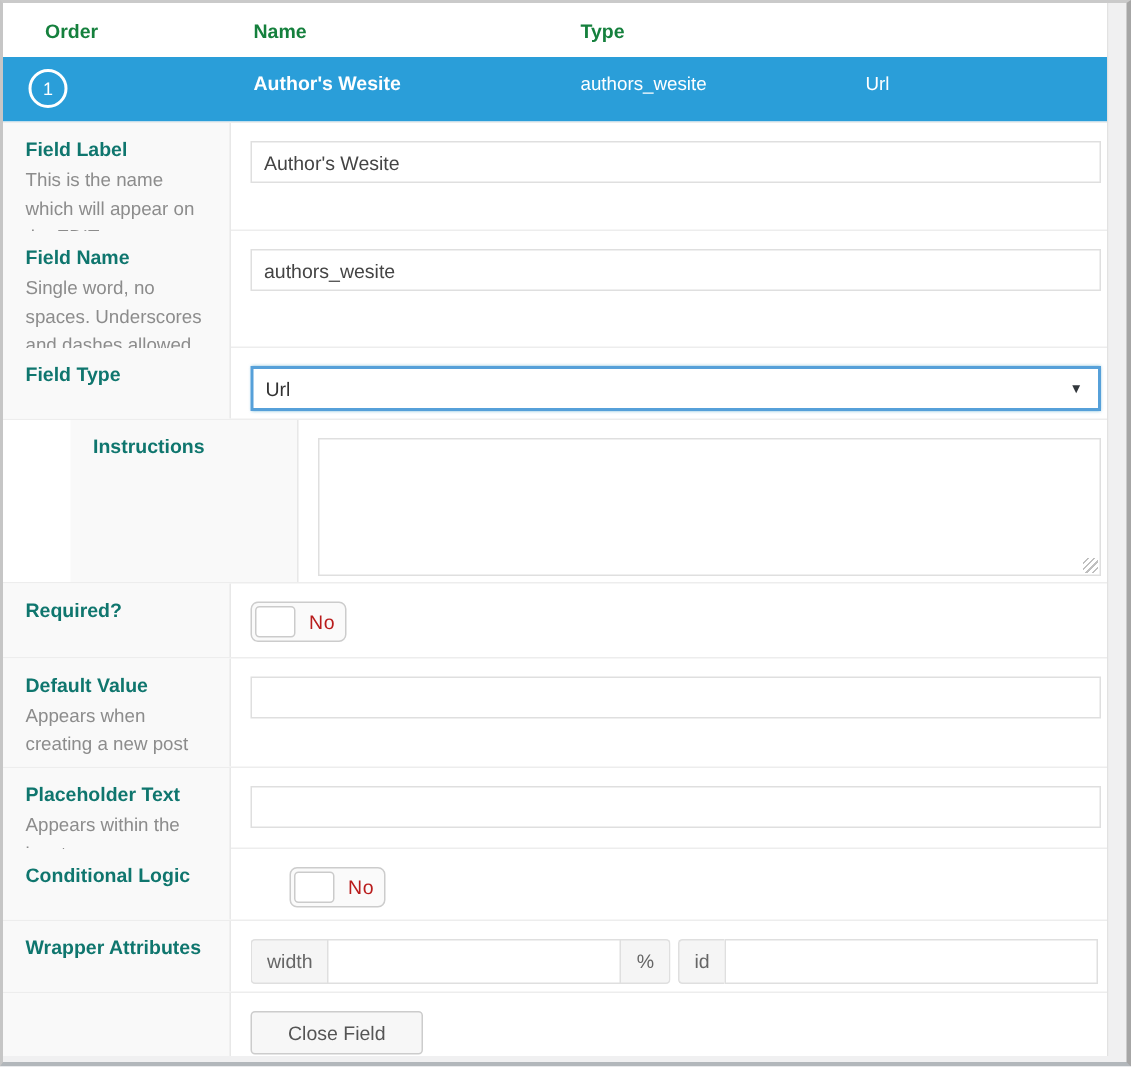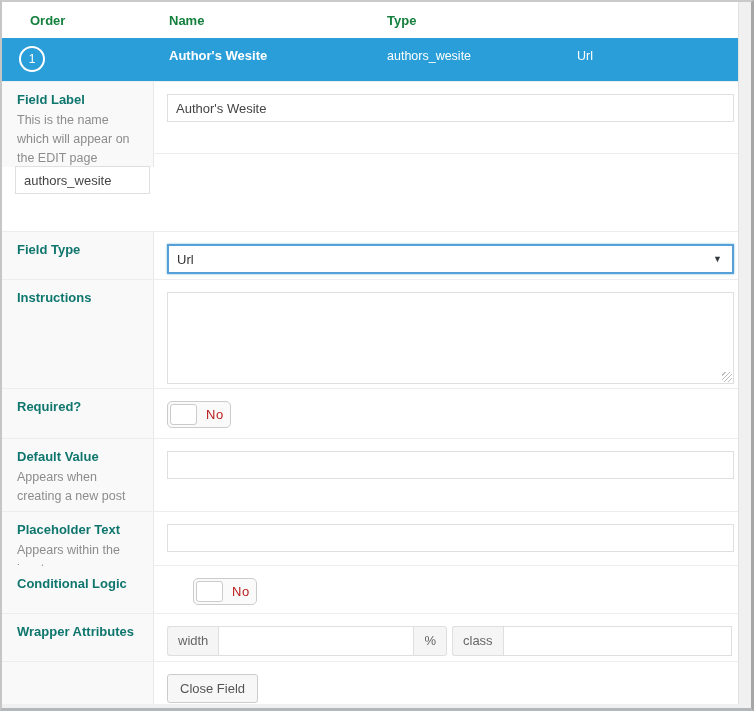--- a/index.html
+++ b/index.html
@@ -35,21 +35,21 @@
   .row { display:grid; grid-template-columns:152px 1fr; border-top:1px solid #ededed; }
   .row:first-of-type { border-top:0; }
   .label-cell { background:#f9f9f9; border-right:1px solid #e8e8e8; padding:10px 14px 0 15px; }
   .label-cell .title { font-weight:bold; color:#0f766e; font-size:13px; margin-bottom:4px; }
   .label-cell .desc { color:#8c8c8c; font-size:12.5px; line-height:1.5; }
   .input-cell { padding:12px 4px 0 13px; }
 
   .row-field-label   { height:72px; }
   .row-field-name    { height:78px; }
   .row-field-type    { height:48px; }
-  .row-instructions  { height:109px; }
+  .row-instructions  { height:109px;padding-left:45px; }
   .row-required      { height:50px; }
   .row-default       { height:73px; }
   .row-placeholder   { height:54px; }
   .row-conditional   { height:48px;gap:26px; }
   .row-wrapper       { height:48px; }
   .row-close         { height:43px; }
 
   input[type="text"] {
     width:100%; height:28px; border:1px solid #dfdfdf; border-radius:0;
     padding:3px 8px; font-size:13px; color:#444; background:#fff; outline:none;
@@ -90,21 +90,21 @@
     height:30px; line-height:28px; padding:0 10px; background:#f5f5f5;
     border:1px solid #dfdfdf; color:#666; font-size:13px; white-space:nowrap;
   }
   .affix.pre { border-radius:3px 0 0 3px; border-right:0; }
   .affix.suf { border-radius:0 3px 3px 0; border-left:0; }
   .wrap-group input[type="text"] { flex:1; min-width:0; height:30px; }
 
   
   .btn {
     display:inline-block; background:#f7f7f7; border:1px solid #cccccc; border-radius:3px;
-    color:#555; font-size:13px; padding:6px 12px; cursor:pointer;
+    color:#555; font-size:13px; padding:6px 24px; cursor:pointer;
     font-family:"Liberation Sans","DejaVu Sans",sans-serif;
   }
 </style>
 </head>
 <body>
 
 <div class="frame">
   <div class="panel">
 
     <div class="cols thead">
@@ -126,20 +126,24 @@
       <div class="label-cell">
         <div class="title">Field Label</div>
         <div class="desc">This is the name which will appear on the EDIT page</div>
       </div>
       <div class="input-cell">
         <input type="text" value="Author's Wesite" style="">
       </div>
     </div>
 
     <div class="row row-field-name">
+      <div class="label-cell">
+        <div class="title">Field Name</div>
+        <div class="desc">Single word, no spaces. Underscores and dashes allowed</div>
+      </div>
       <div class="input-cell">
         <input type="text" value="authors_wesite" style="">
       </div>
     </div>
 
     <div class="row row-field-type">
       <div class="label-cell">
         <div class="title">Field Type</div>
       </div>
       <div class="input-cell">
@@ -211,21 +215,21 @@
         <div class="title">Wrapper Attributes</div>
       </div>
       <div class="input-cell">
         <div class="wrap-row">
           <div class="wrap-group">
             <span class="affix pre">width</span>
             <input type="text" style="">
             <span class="affix suf">%</span>
           </div>
           <div class="wrap-group">
-            <span class="affix pre">class</span>
+            <span class="affix pre">id</span>
             <input type="text" style="">
           </div>
         </div>
       </div>
     </div>
 
     <div class="row row-close">
       <div class="label-cell"></div>
       <div class="input-cell">
         <button class="btn">Close Field</button>

